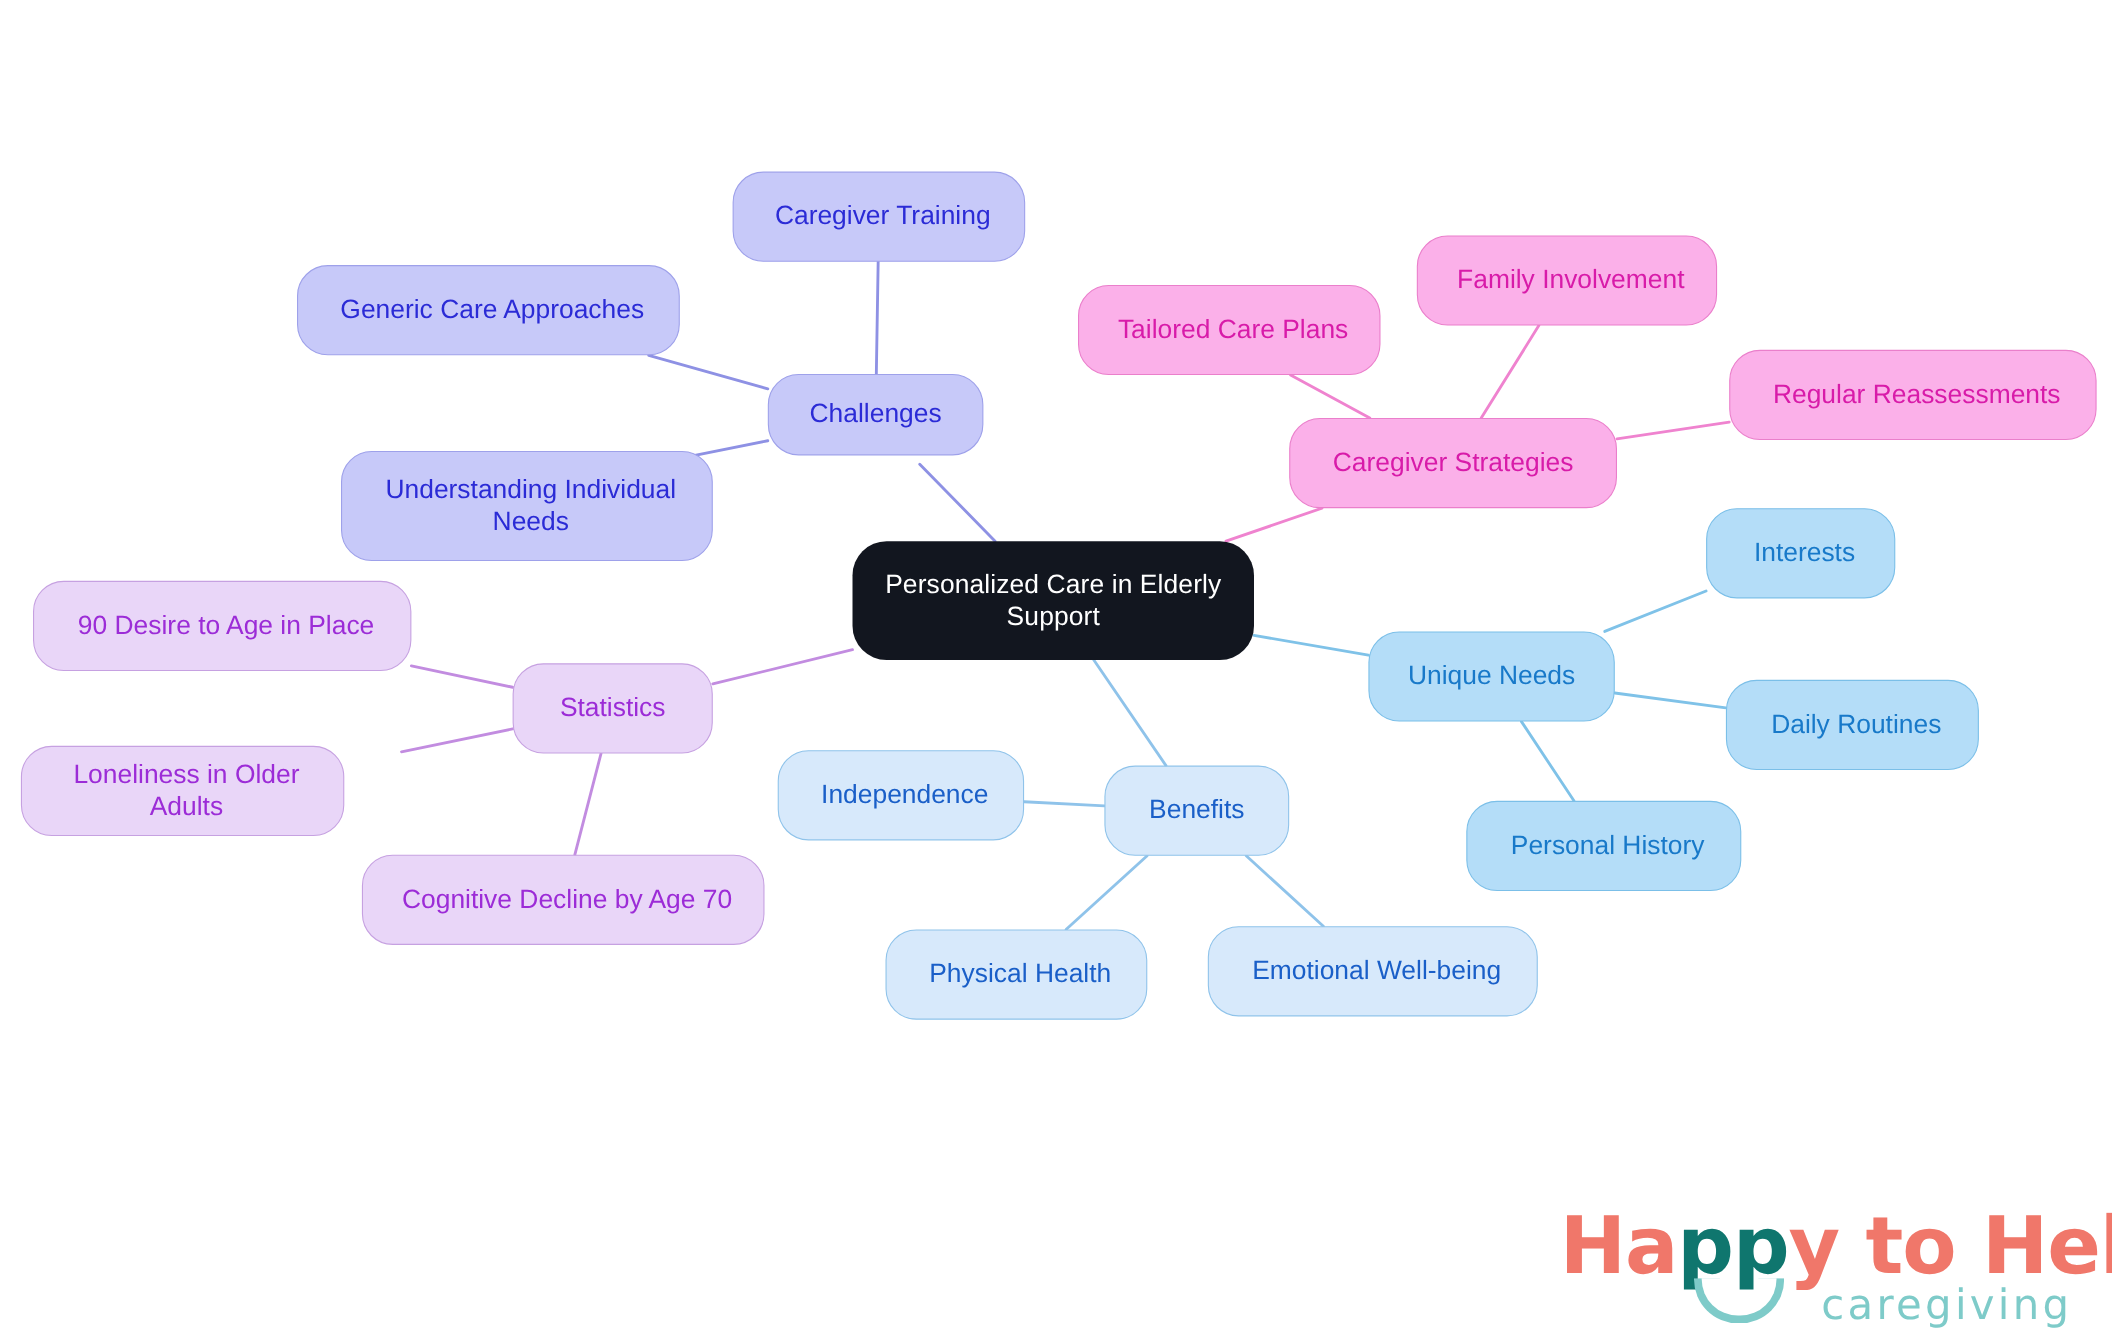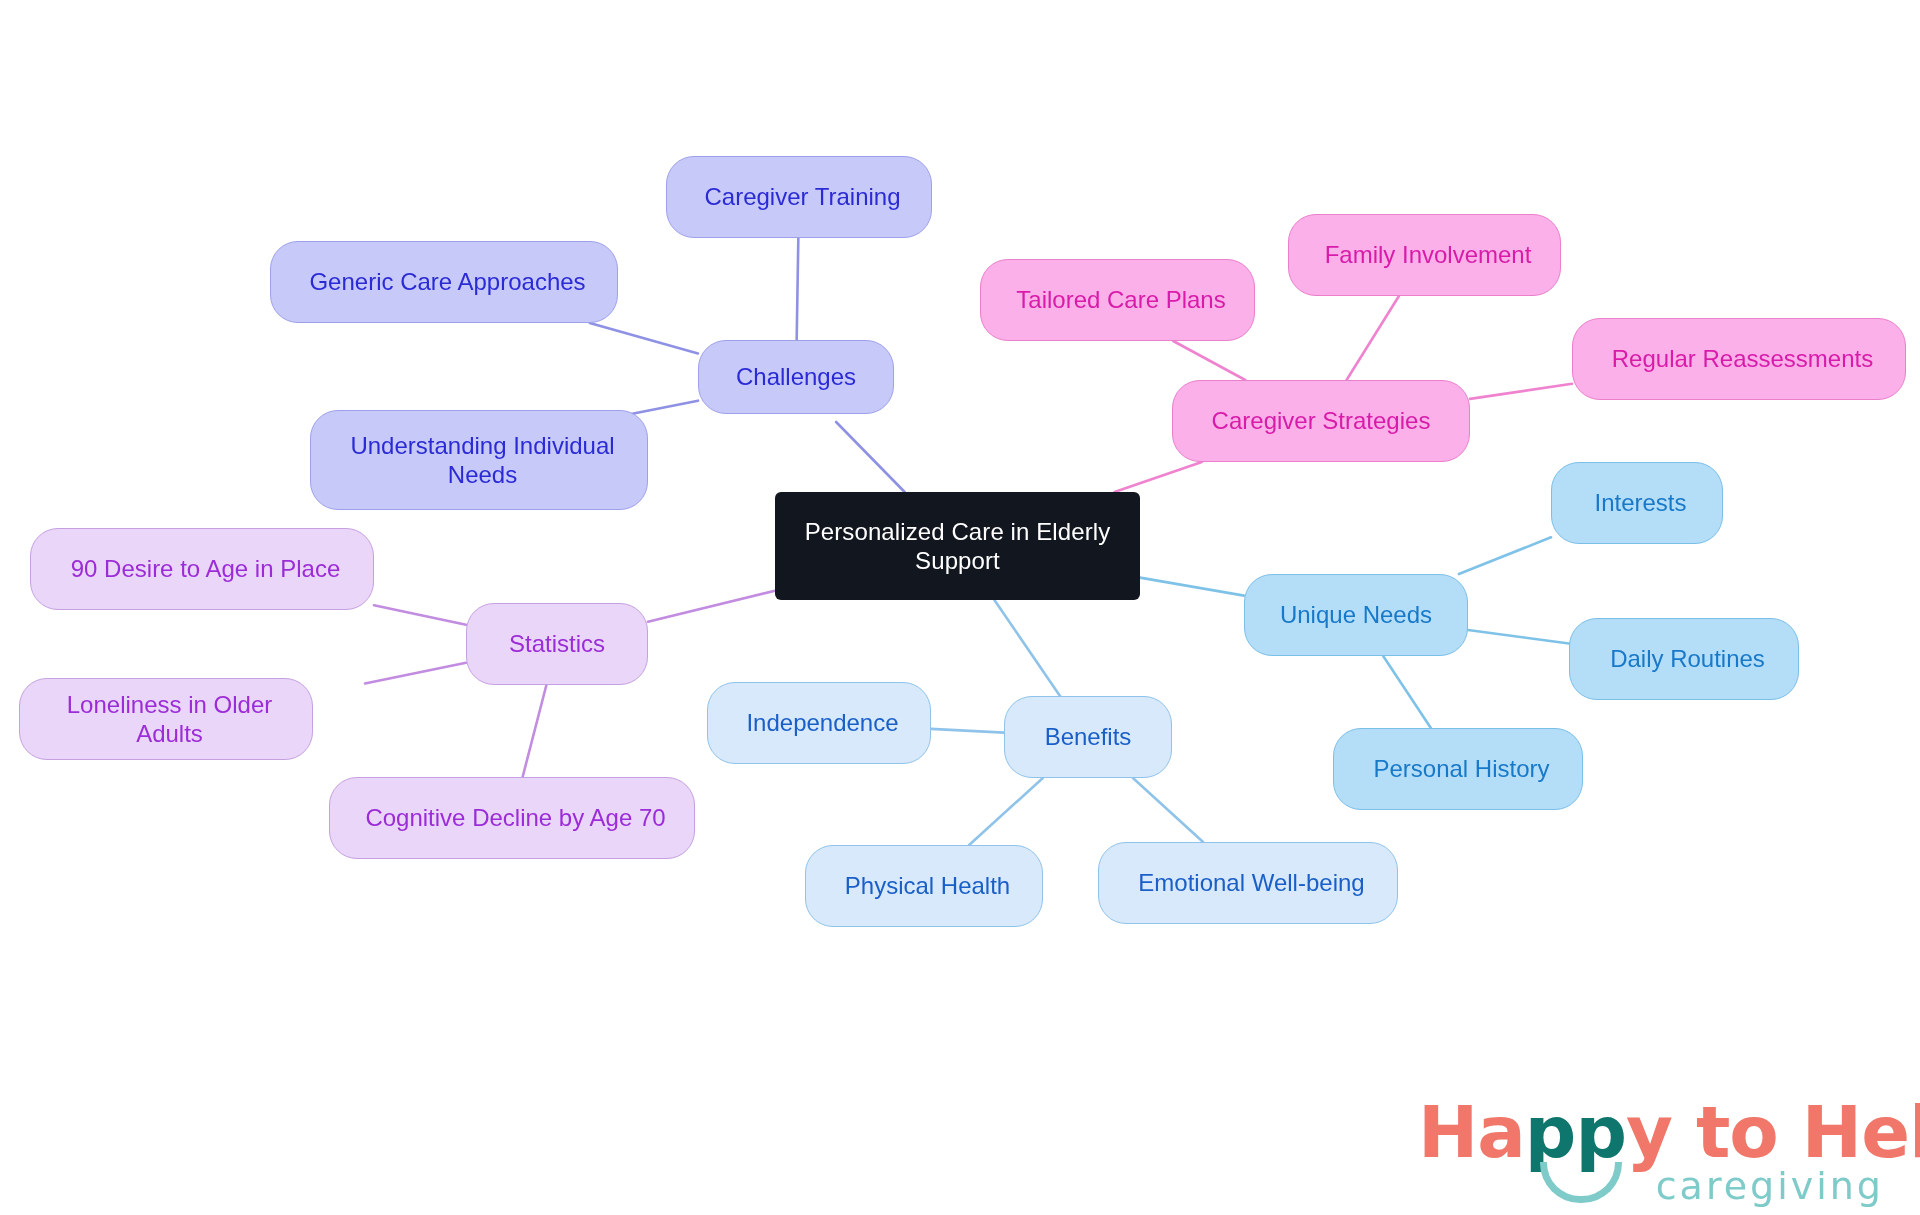--- a/index.html
+++ b/index.html
@@ -36,21 +36,21 @@
     text-align: center;
     border-radius: 28px;
     border-style: solid;
     border-width: 1.6px;
     line-height: 1.22;
     padding: 0 16px;
     white-space: pre-line;
   }
   .node.central {
     border: none;
-    border-radius: 6px;
+    border-radius: 31px;
     color: #ffffff;
     background: #12161f;
     font-size: 24px;
     letter-spacing: 0.1px;
   }
   .node.root-branch { font-size: 24px; }
   .node.leaf { font-size: 24px; padding-left: 23px; }
 
   
   #logo {

